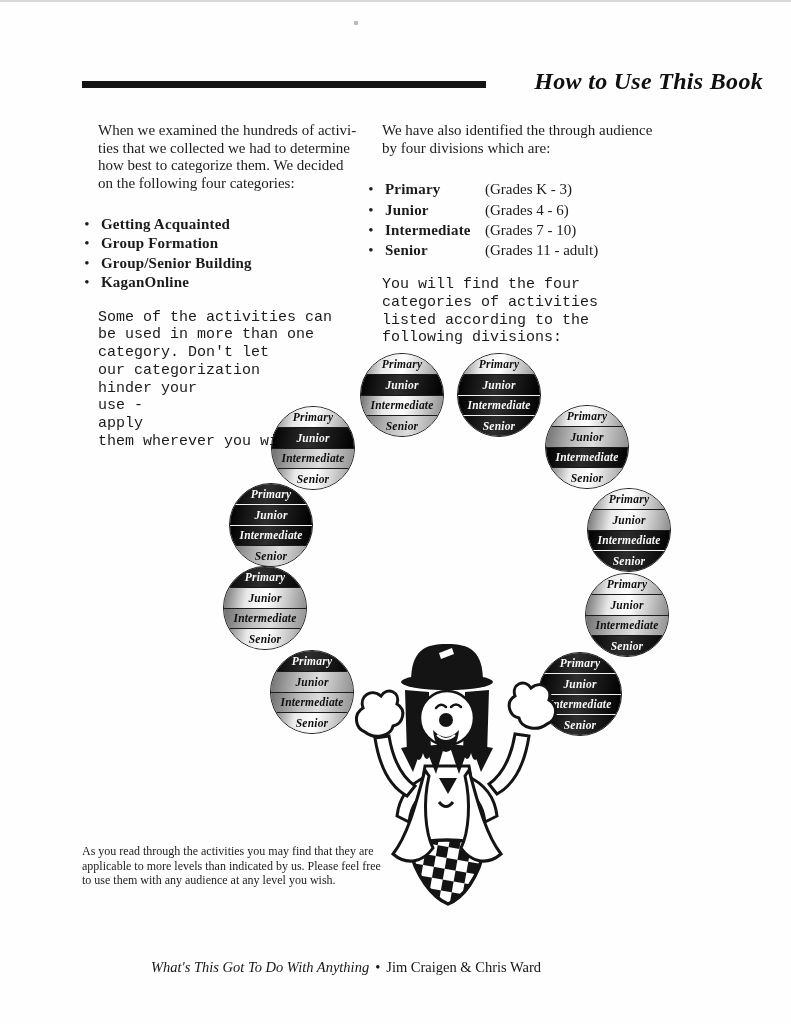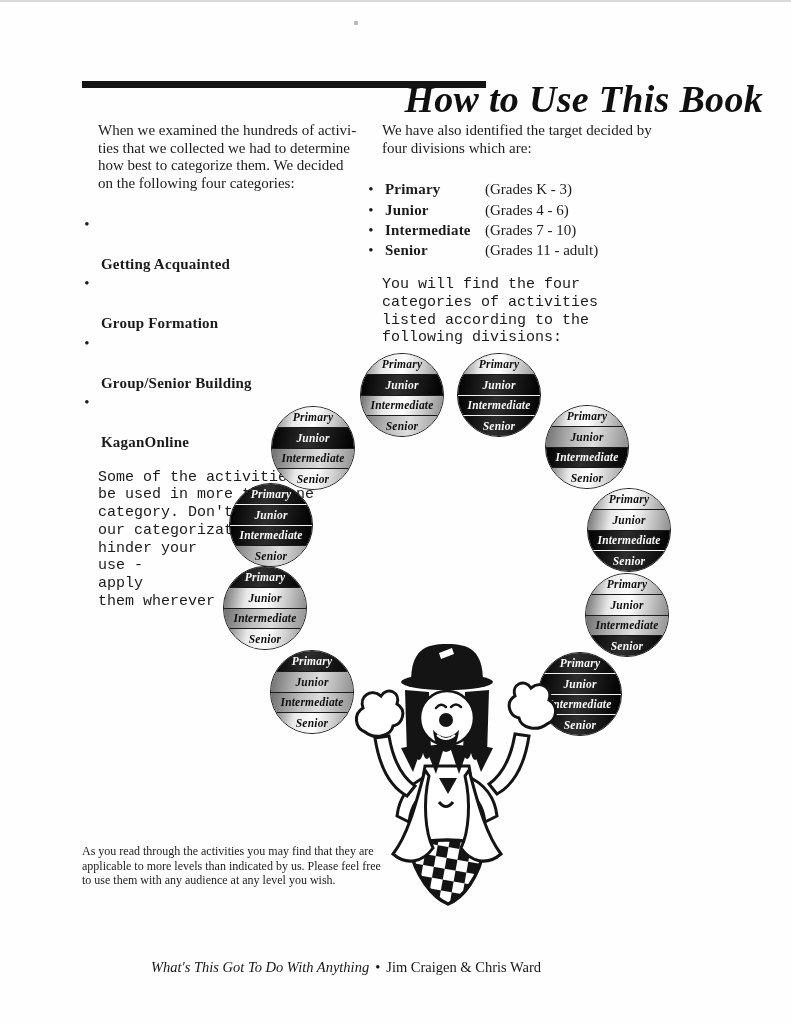--- a/index.html
+++ b/index.html
@@ -7,34 +7,34 @@
     position:relative;width:791px;height:1024px;background:#fefefe;
     font-family:"Liberation Serif",serif;color:#1b1b1b;overflow:hidden;
     box-shadow:0 0 6px rgba(0,0,0,.4);
   }
   .scan-top-edge{position:absolute;left:0;top:0;width:791px;height:2px;background:#d9d9d9;}
   .speck{position:absolute;width:4px;height:4px;background:#b9b9b9;border-radius:1px;}
 
   
   .title-bar{position:absolute;left:82px;top:81px;width:404px;height:7px;background:#141414;}
   .page-title{
-    position:absolute;right:28px;top:52px;font-size:38px;font-weight:bold;font-style:italic;
+    position:absolute;right:28px;top:52px;font-size:24px;font-weight:bold;font-style:italic;
     letter-spacing:.3px;white-space:nowrap;color:#101010;
   }
 
   
   .col{position:absolute;font-size:15px;line-height:1.18;}
   .col p{margin:16px;}
   .left-col{left:82px;top:106px;width:295px;}
   .right-col{left:366px;top:106px;width:305px;}
   .para{margin:0;} .mt22{margin-top:22px;} .mt20{margin-top:20px;font-family:Liberation Mono, monospace;}
 
   .bullet-row{display:flex;gap:9px;line-height:1.3;}
   .blt{width:10px;flex:0 0 10px;text-align:center;}
-  .cat-label{font-weight:bold;letter-spacing:.2px;margin-top:40px;}
+  .cat-label{font-weight:bold;letter-spacing:.2px;}
 
   .div-row{display:flex;line-height:1.35;}
   .div-row .blt{margin-right:9px;}
   .div-label{font-weight:bold;width:100px;flex:0 0 100px;letter-spacing:.2px;}
   .div-grades{white-space:nowrap;}
 
   .stair{float:right;clear:right;}
   .s1{width:6px;height:36px;} .s2{width:58px;height:18px;}
   .s3{width:78px;height:18px;} .s4{width:152px;height:18px;} .s5{width:218px;height:18px;}
 
@@ -105,21 +105,21 @@
       <span class="stair s1"></span>
       <span class="stair s2"></span>
       <span class="stair s3"></span>
       <span class="stair s4"></span>
       <span class="stair s5"></span>
       <span>Some of the activities can be used in more than one category.  Don't let our categorization hinder your use - apply them wherever you wish.</span>
     </p>
   </div>
 
   <div class="col right-col">
-    <p class="para">We have also identified the target decided by four divisions which are:</p>
+    <p class="para">We have also identified the through audience by four divisions which are:</p>
     <div class="mt22">
       <div class="div-row">
         <span class="blt">•</span>
         <span class="div-label">Primary</span>
         <span class="div-grades">(Grades K - 3)</span>
       </div>
       <div class="div-row">
         <span class="blt">•</span>
         <span class="div-label">Junior</span>
         <span class="div-grades">(Grades 4 - 6)</span>

